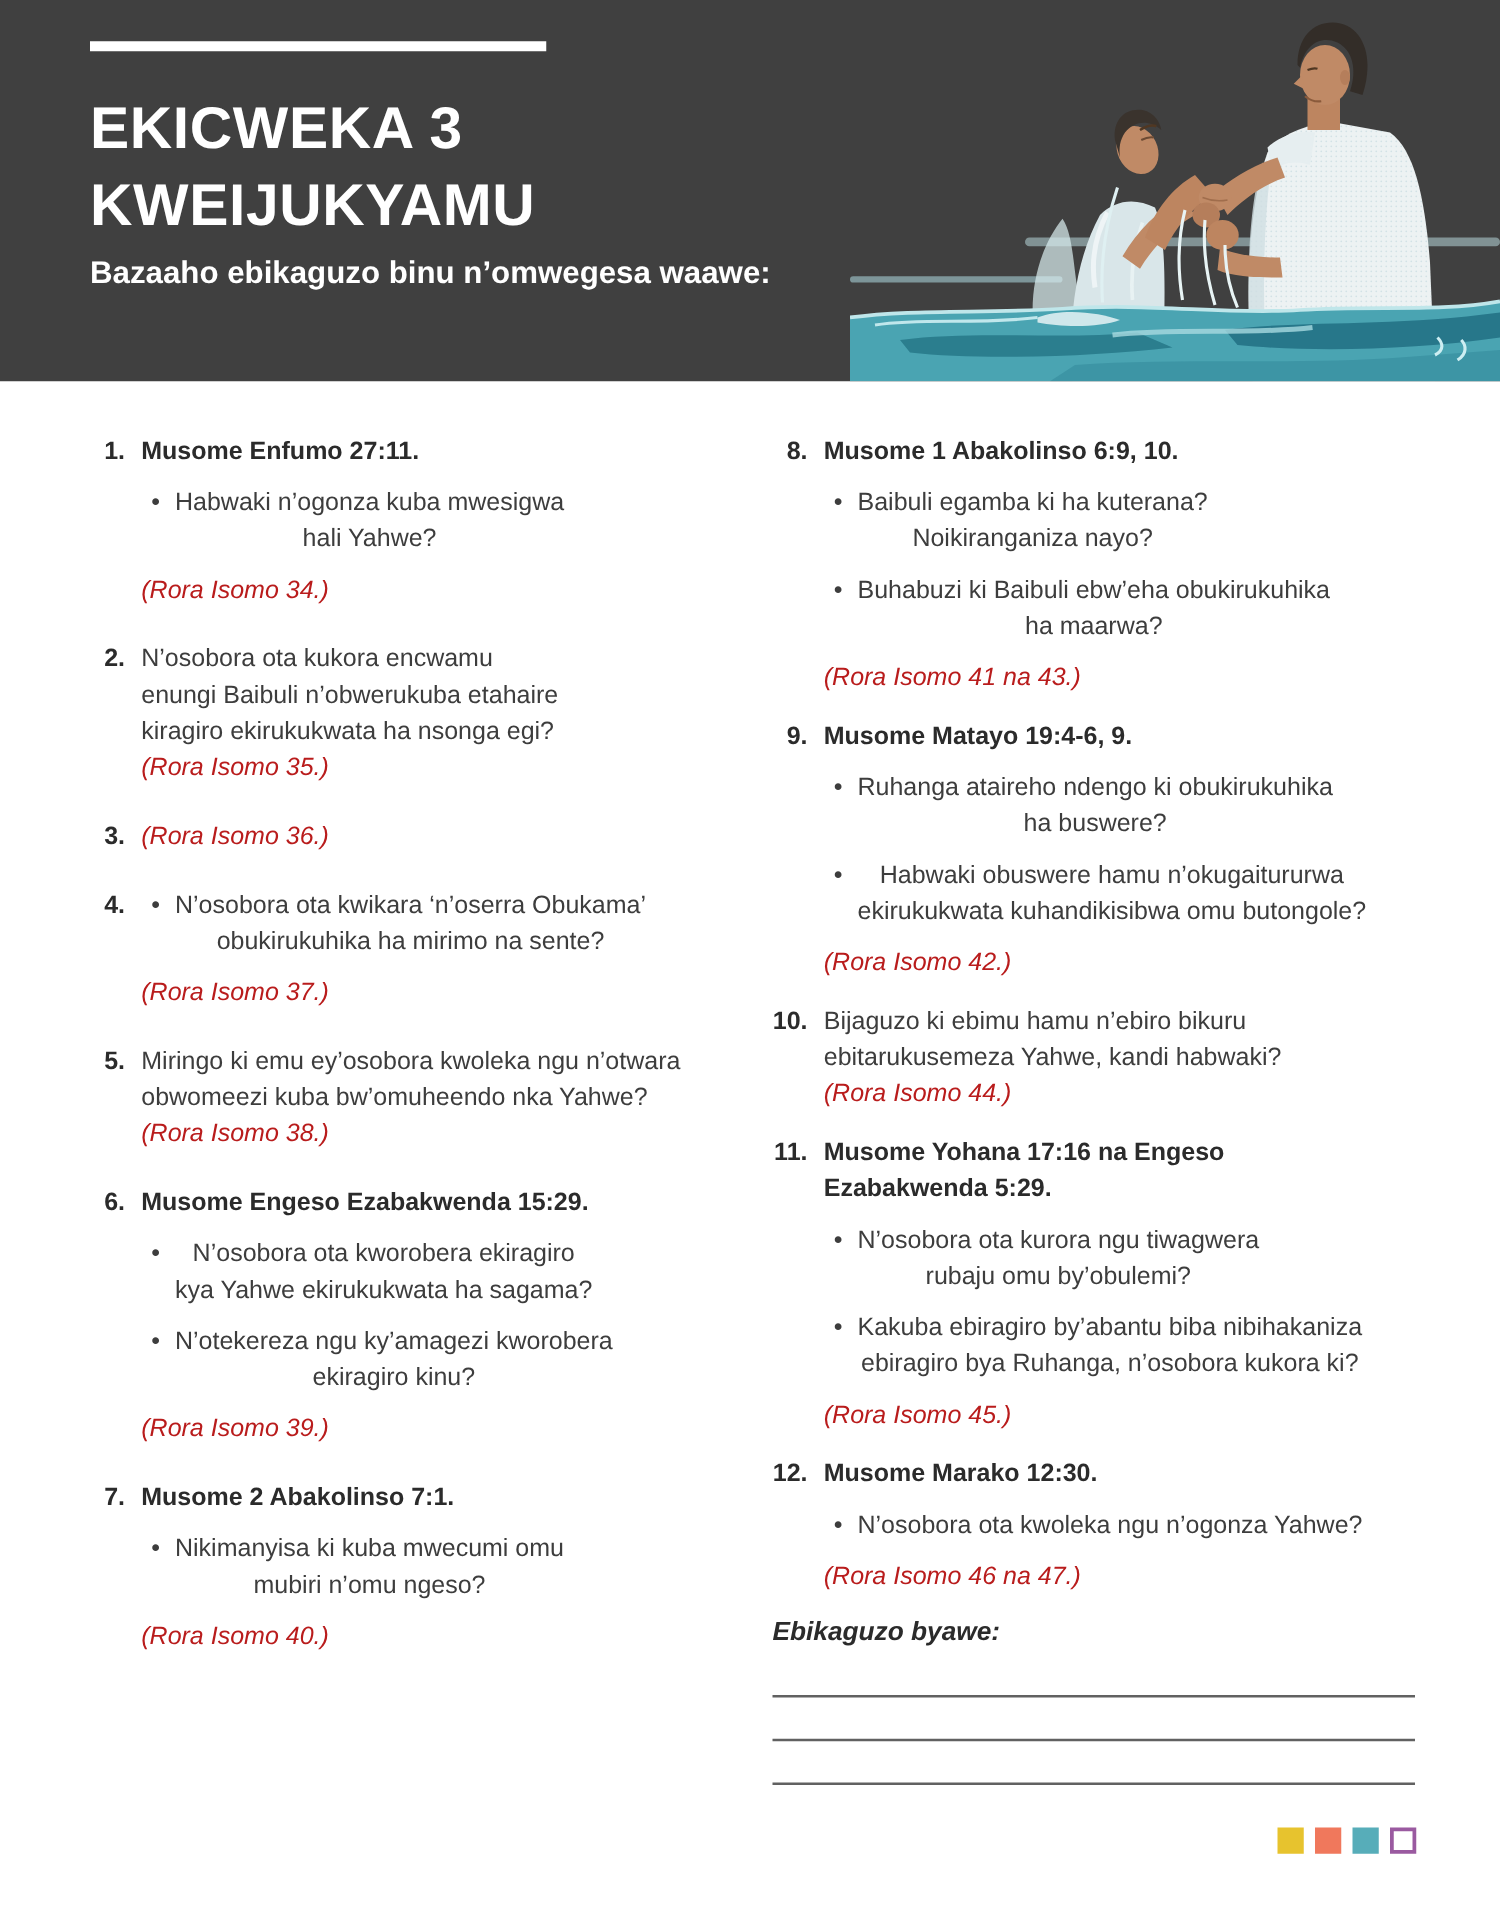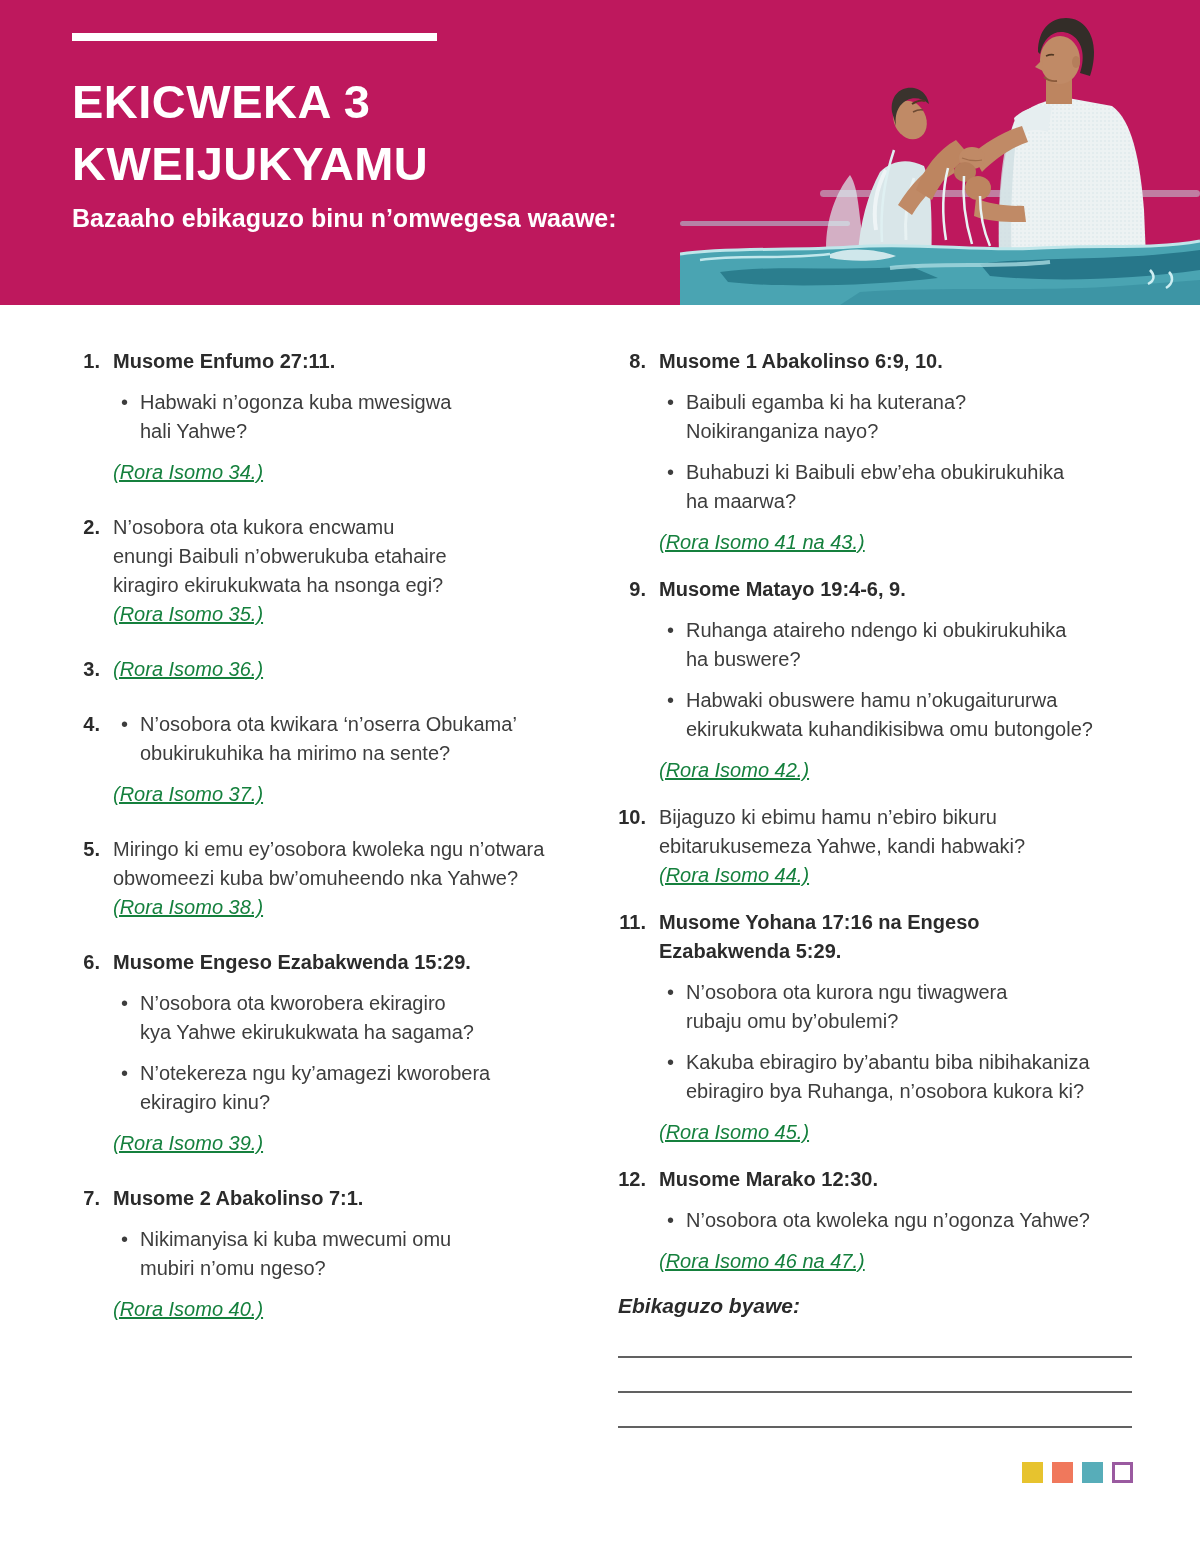--- a/index.html
+++ b/index.html
@@ -5,21 +5,21 @@
   html,body { margin:0; padding:0; background:#ffffff; }
   .page {
     position:relative; width:1200px; height:1543px; margin:0 auto;
     background:#ffffff; overflow:hidden;
     font-family:"Liberation Sans", sans-serif;
   }
 
   
   .header {
     position:absolute; top:0; left:0; width:1200px; height:305px;
-    background:#be185d;
+    background:#404040;
   }
   .header-art { position:absolute; top:0; right:0; width:520px; height:305px; display:block; }
   .header-inner { position:absolute; left:72px; top:33px; z-index:2; }
   .title-bar { width:365px; height:8px; background:#ffffff; }
   .page-title {
     margin-top:30px; color:#ffffff; font-weight:700;
     font-size:47px; line-height:62px; letter-spacing:0.5px; white-space:pre-line;
   }
   .page-subtitle { margin-top:9px; color:#ffffff; font-weight:700; font-size:25px; }
 
@@ -29,22 +29,22 @@
   .col-right { width:514px; flex:none; }
 
   .q-item { display:flex; font-size:20px; line-height:29px; color:#3d3d3d; margin-bottom:26px; }
   .col-right .q-item { margin-bottom:18px; }
   .q-num  { flex:none; width:28px; text-align:right; font-weight:700; color:#2b2b2b; }
   .q-body { flex:1; margin-left:13px; }
   .q-heading { font-weight:700; color:#2b2b2b; margin-bottom:12px; white-space:pre-line; }
   .q-text { white-space:pre-line; }
   .q-bullet { display:flex; padding-left:8px; margin-bottom:12px; }
   .q-bullet .dot { flex:none; width:19px; }
-  .q-bullet .bullet-text { white-space:pre-line; }
-  .q-ref { color:#15803d; font-style:italic;text-decoration:underline; }
+  .q-bullet .bullet-text { white-space:pre-line;text-align:center; }
+  .q-ref { color:#b91c1c; font-style:italic; }
 
   
   .notes-heading { font-size:21px; font-weight:700; color:#2b2b2b;font-style:italic; }
   .note-line { height:0; border-top:2px solid #616161; margin-top:33px; }
   .note-line:first-of-type { margin-top:38px; }
 
   
   .swatches { position:absolute; right:67px; bottom:60px; display:flex; gap:9px; }
   .swatch { width:21px; height:21px; box-sizing:border-box; }
 </style>

